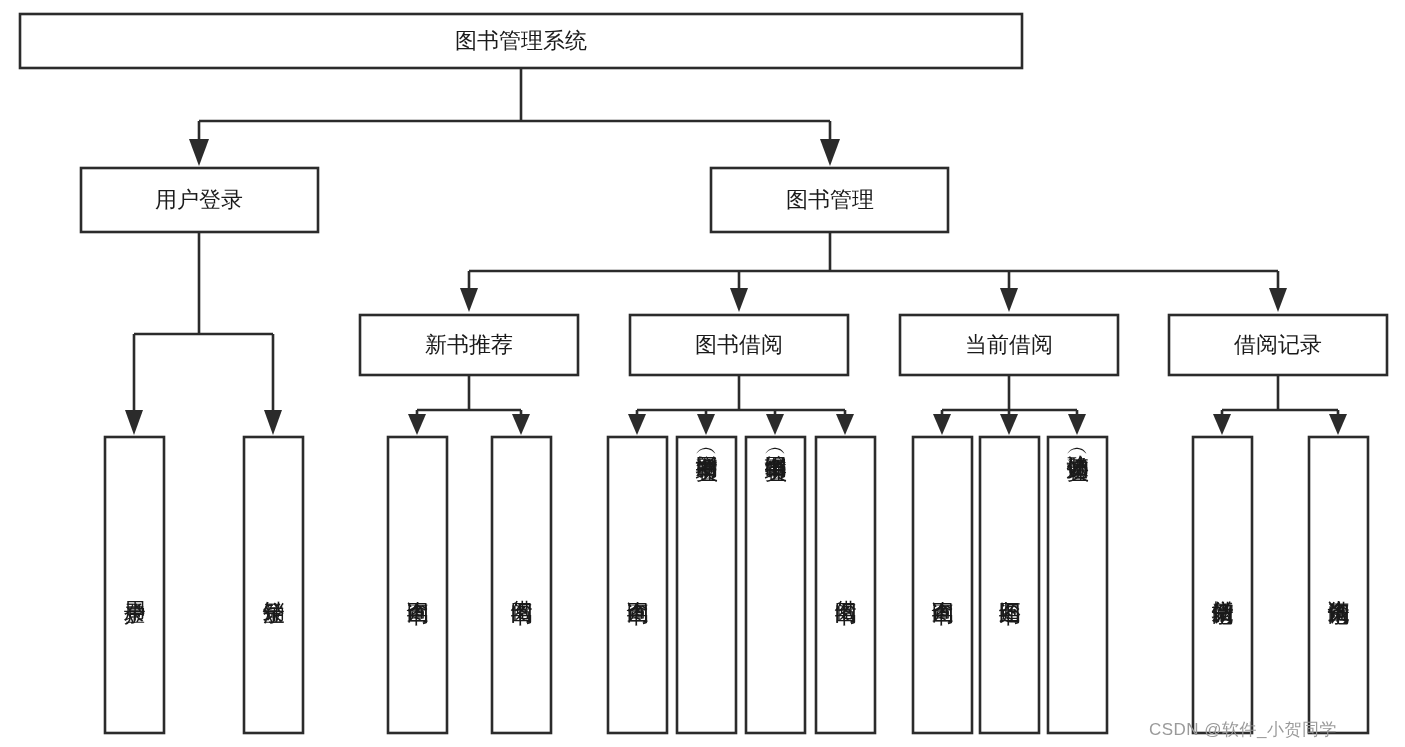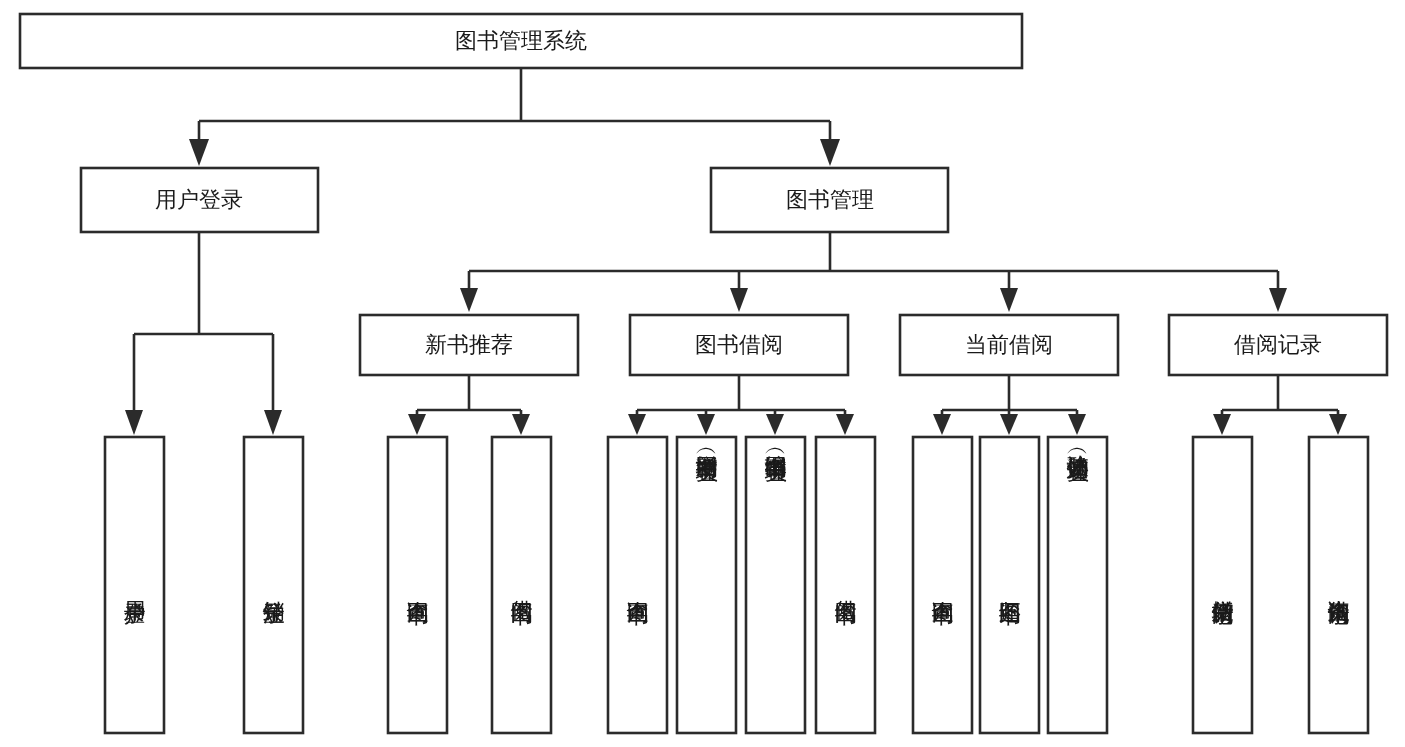--- a/index.html
+++ b/index.html
@@ -231,14 +231,15 @@
     <span class="leaf-label">确认归还（管理员）</span>
   </div>
 
   <div class="leaf-label-wrap" style="left:1193px; top:437px; width:59px; height:296px;">
     <span class="leaf-label">新增借阅记录</span>
   </div>
   <div class="leaf-label-wrap" style="left:1309px; top:437px; width:59px; height:296px;">
     <span class="leaf-label">查询借阅记录</span>
   </div>
 
+  <div class="watermark">CSDN @软件_小贺同学</div>
 
 </div>
 
 </body></html>

